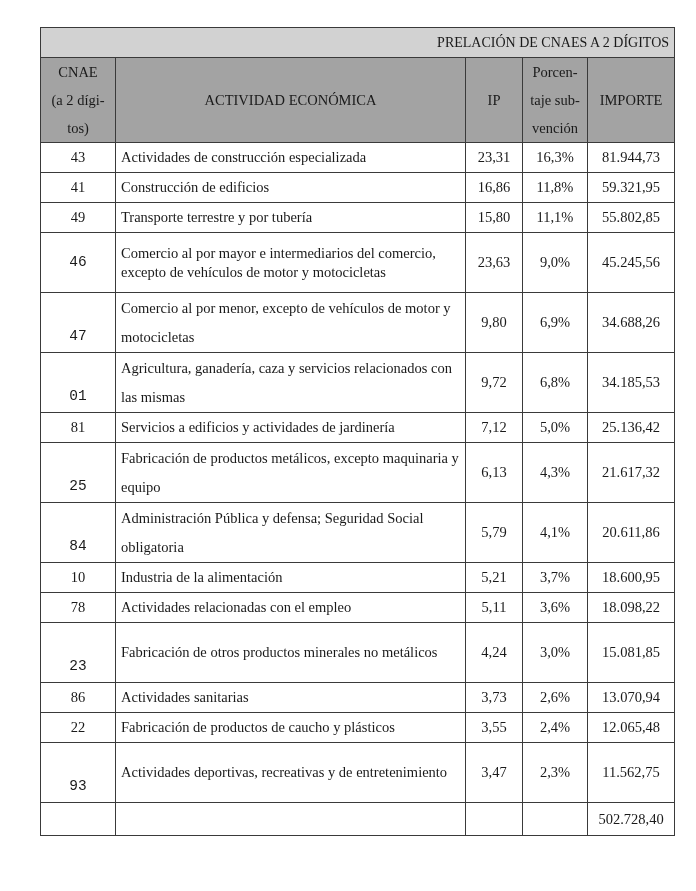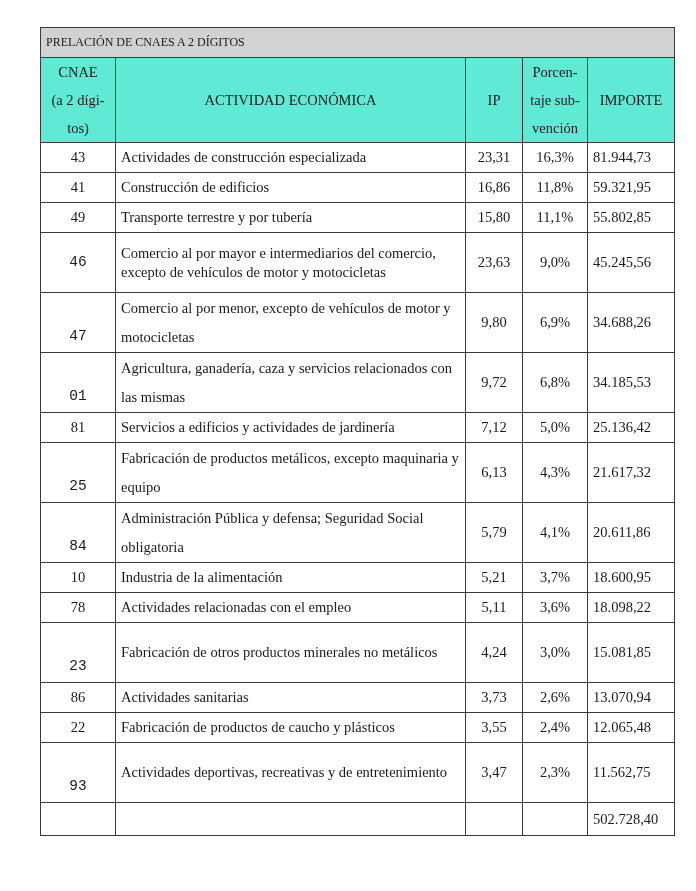--- a/index.html
+++ b/index.html
@@ -6,26 +6,26 @@
   body { width: 696px; height: 891px; position: relative; overflow: hidden;
          font-family: "Liberation Serif", "DejaVu Serif", serif; color: #1a1a1a; }
   table.prelacion {
     position: absolute; left: 40px; top: 27px; width: 634px;
     border-collapse: collapse; table-layout: fixed; font-size: 14.5px;
   }
   table.prelacion td, table.prelacion th {
     border: 1.5px solid #3a3a3a; padding: 0 5px; font-weight: normal;
     vertical-align: middle; line-height: 29px;
   }
-  tr.title-row th { background: #d2d2d2; height: 29px; text-align: left; font-size: 12px; }
-  tr.header-row th { background: #5eead4; text-align: center; line-height: 28px; }
+  tr.title-row th { background: #d2d2d2; height: 29px; text-align: right; font-size: 14px; }
+  tr.header-row th { background: #a3a3a3; text-align: center; line-height: 28px; }
   td.c-code { text-align: center; }
   td.c-act { text-align: left; padding-left: 6px; }
   td.c-ip, td.c-pct { text-align: center; }
-  td.c-imp { text-align: left; padding-right: 5px; }
+  td.c-imp { text-align: center; padding-right: 5px; }
   tr.two-line td.c-code { vertical-align: bottom; padding-bottom: 1px; font-family: Liberation Mono, monospace; }
   tr.two-line td.c-ip, tr.two-line td.c-pct, tr.two-line td.c-imp { vertical-align: middle; }
   tr.mid-code td.c-code { vertical-align: middle; }
   tr.single td { height: 29px; }
   tr.two-line td { height: 58px; }
   tr.total td { height: 32px; }
 </style>
 </head>
 <body>
 

